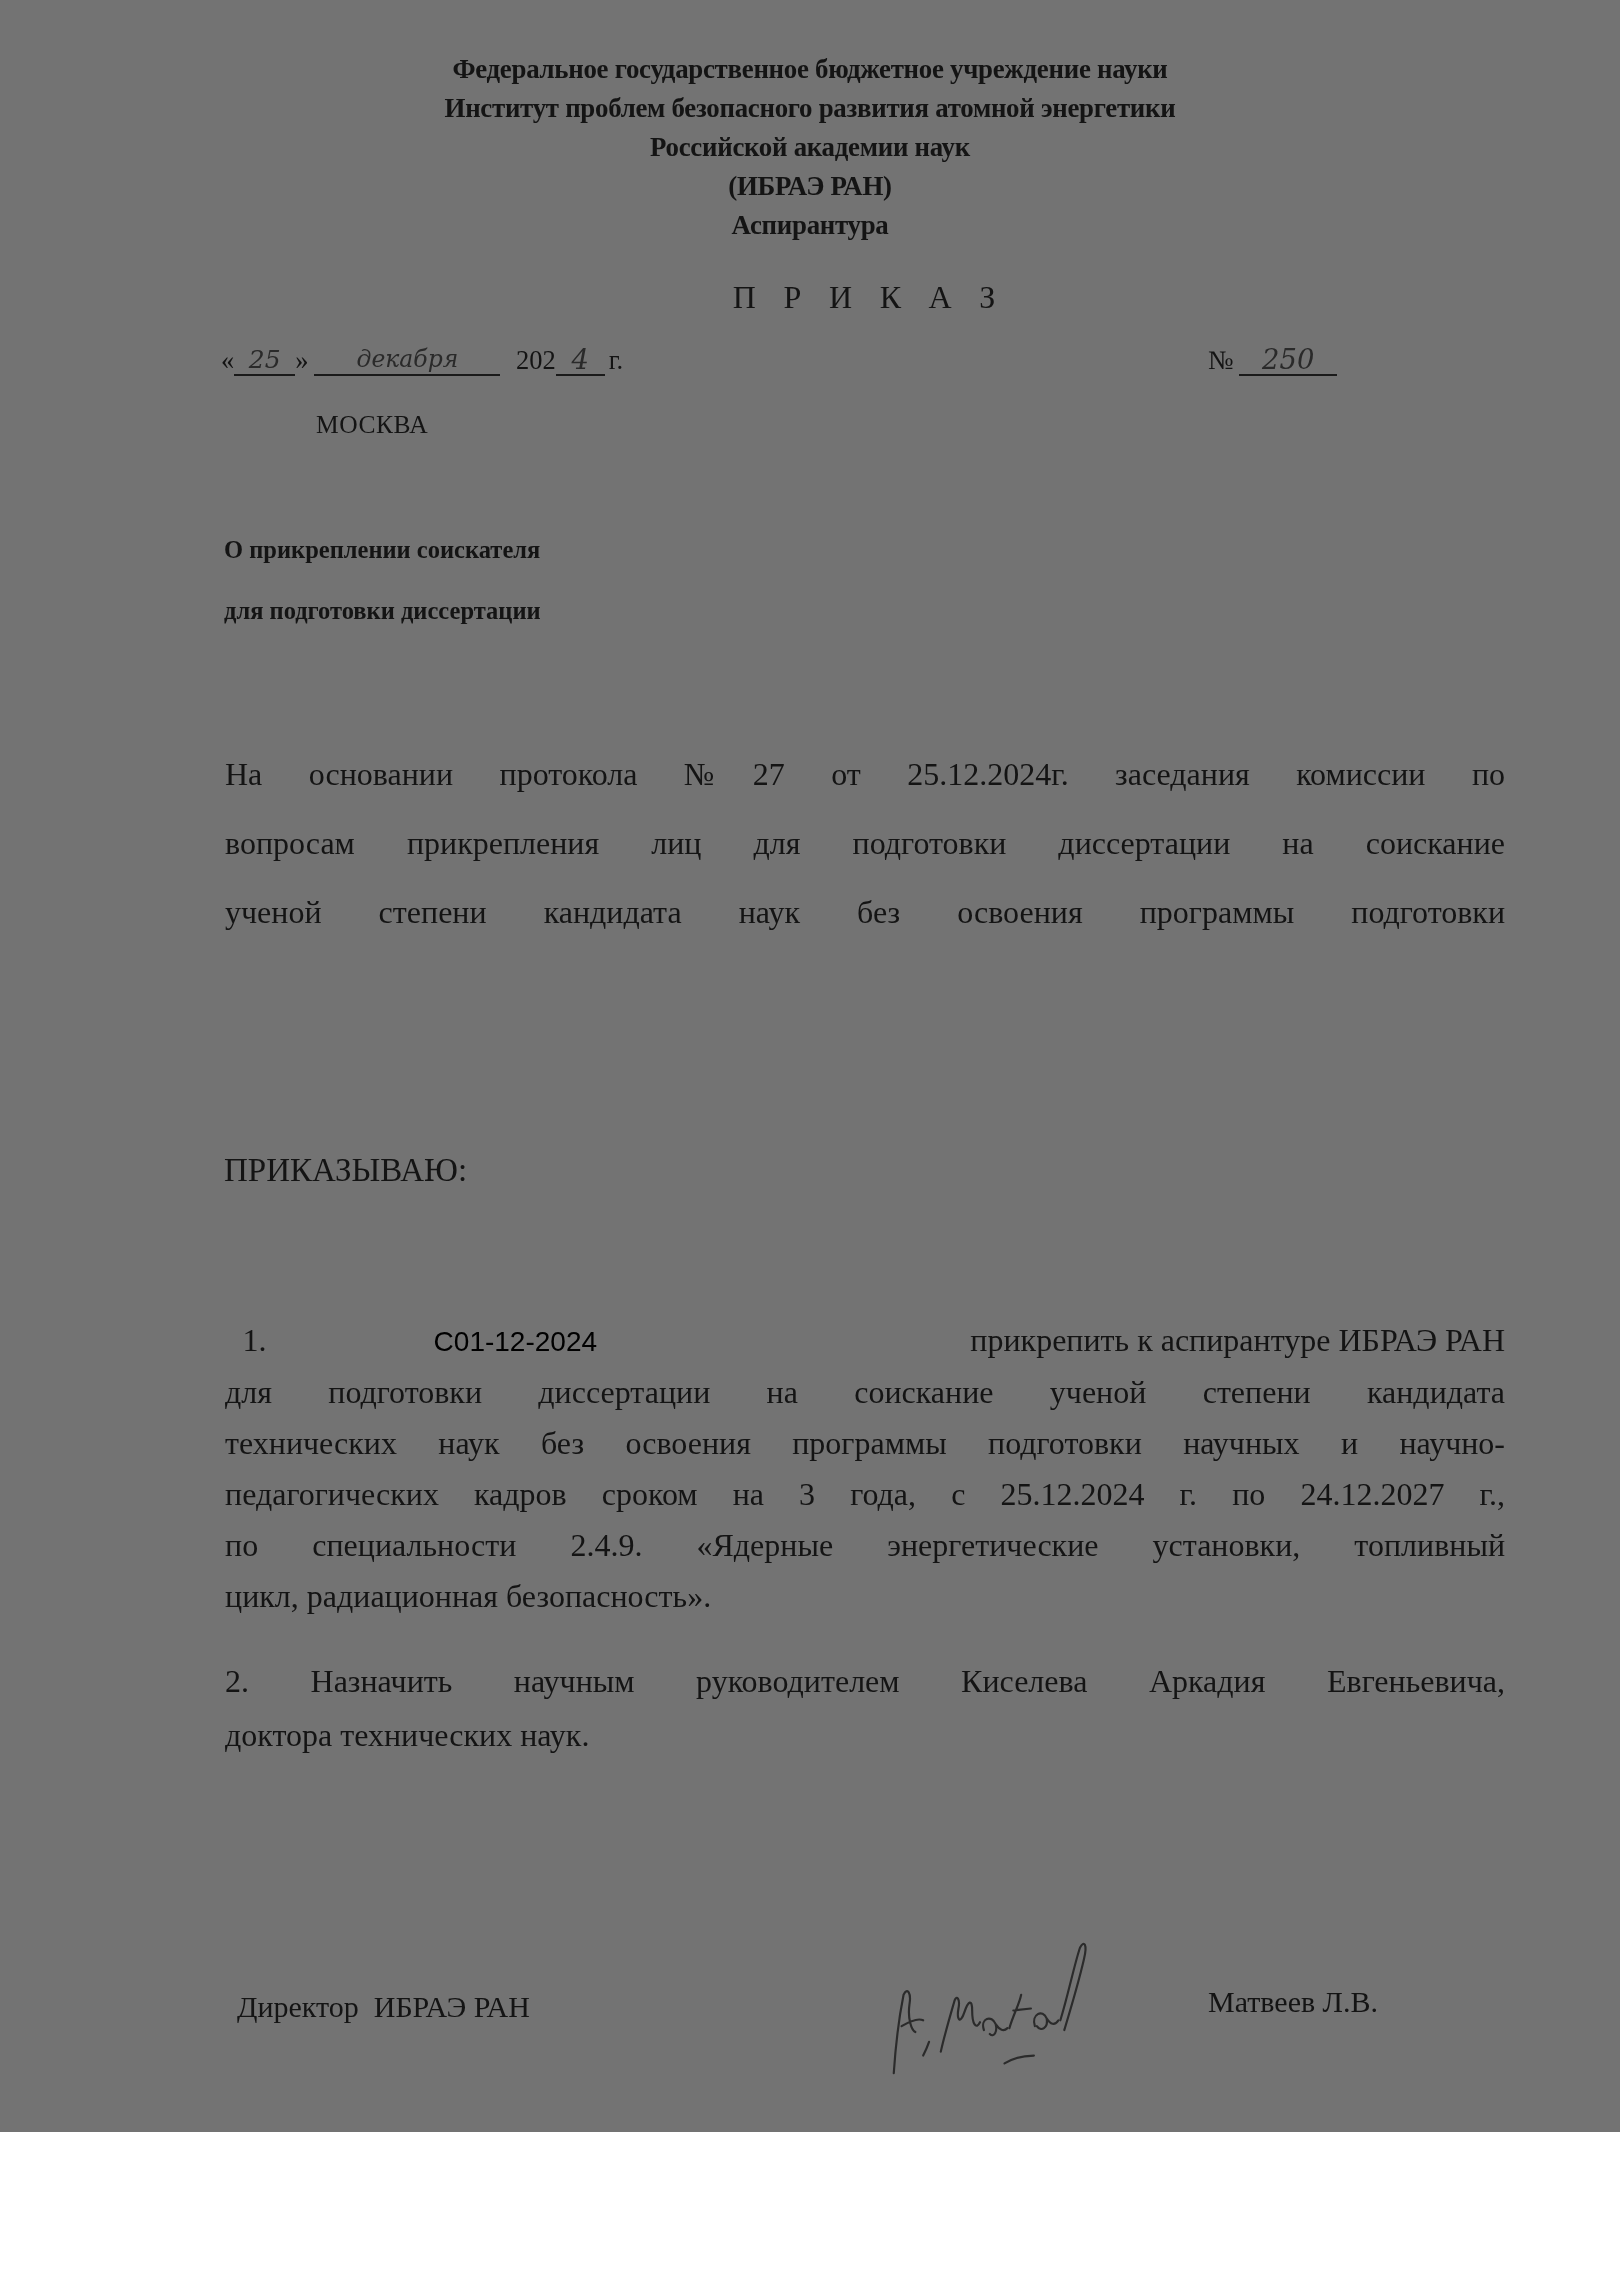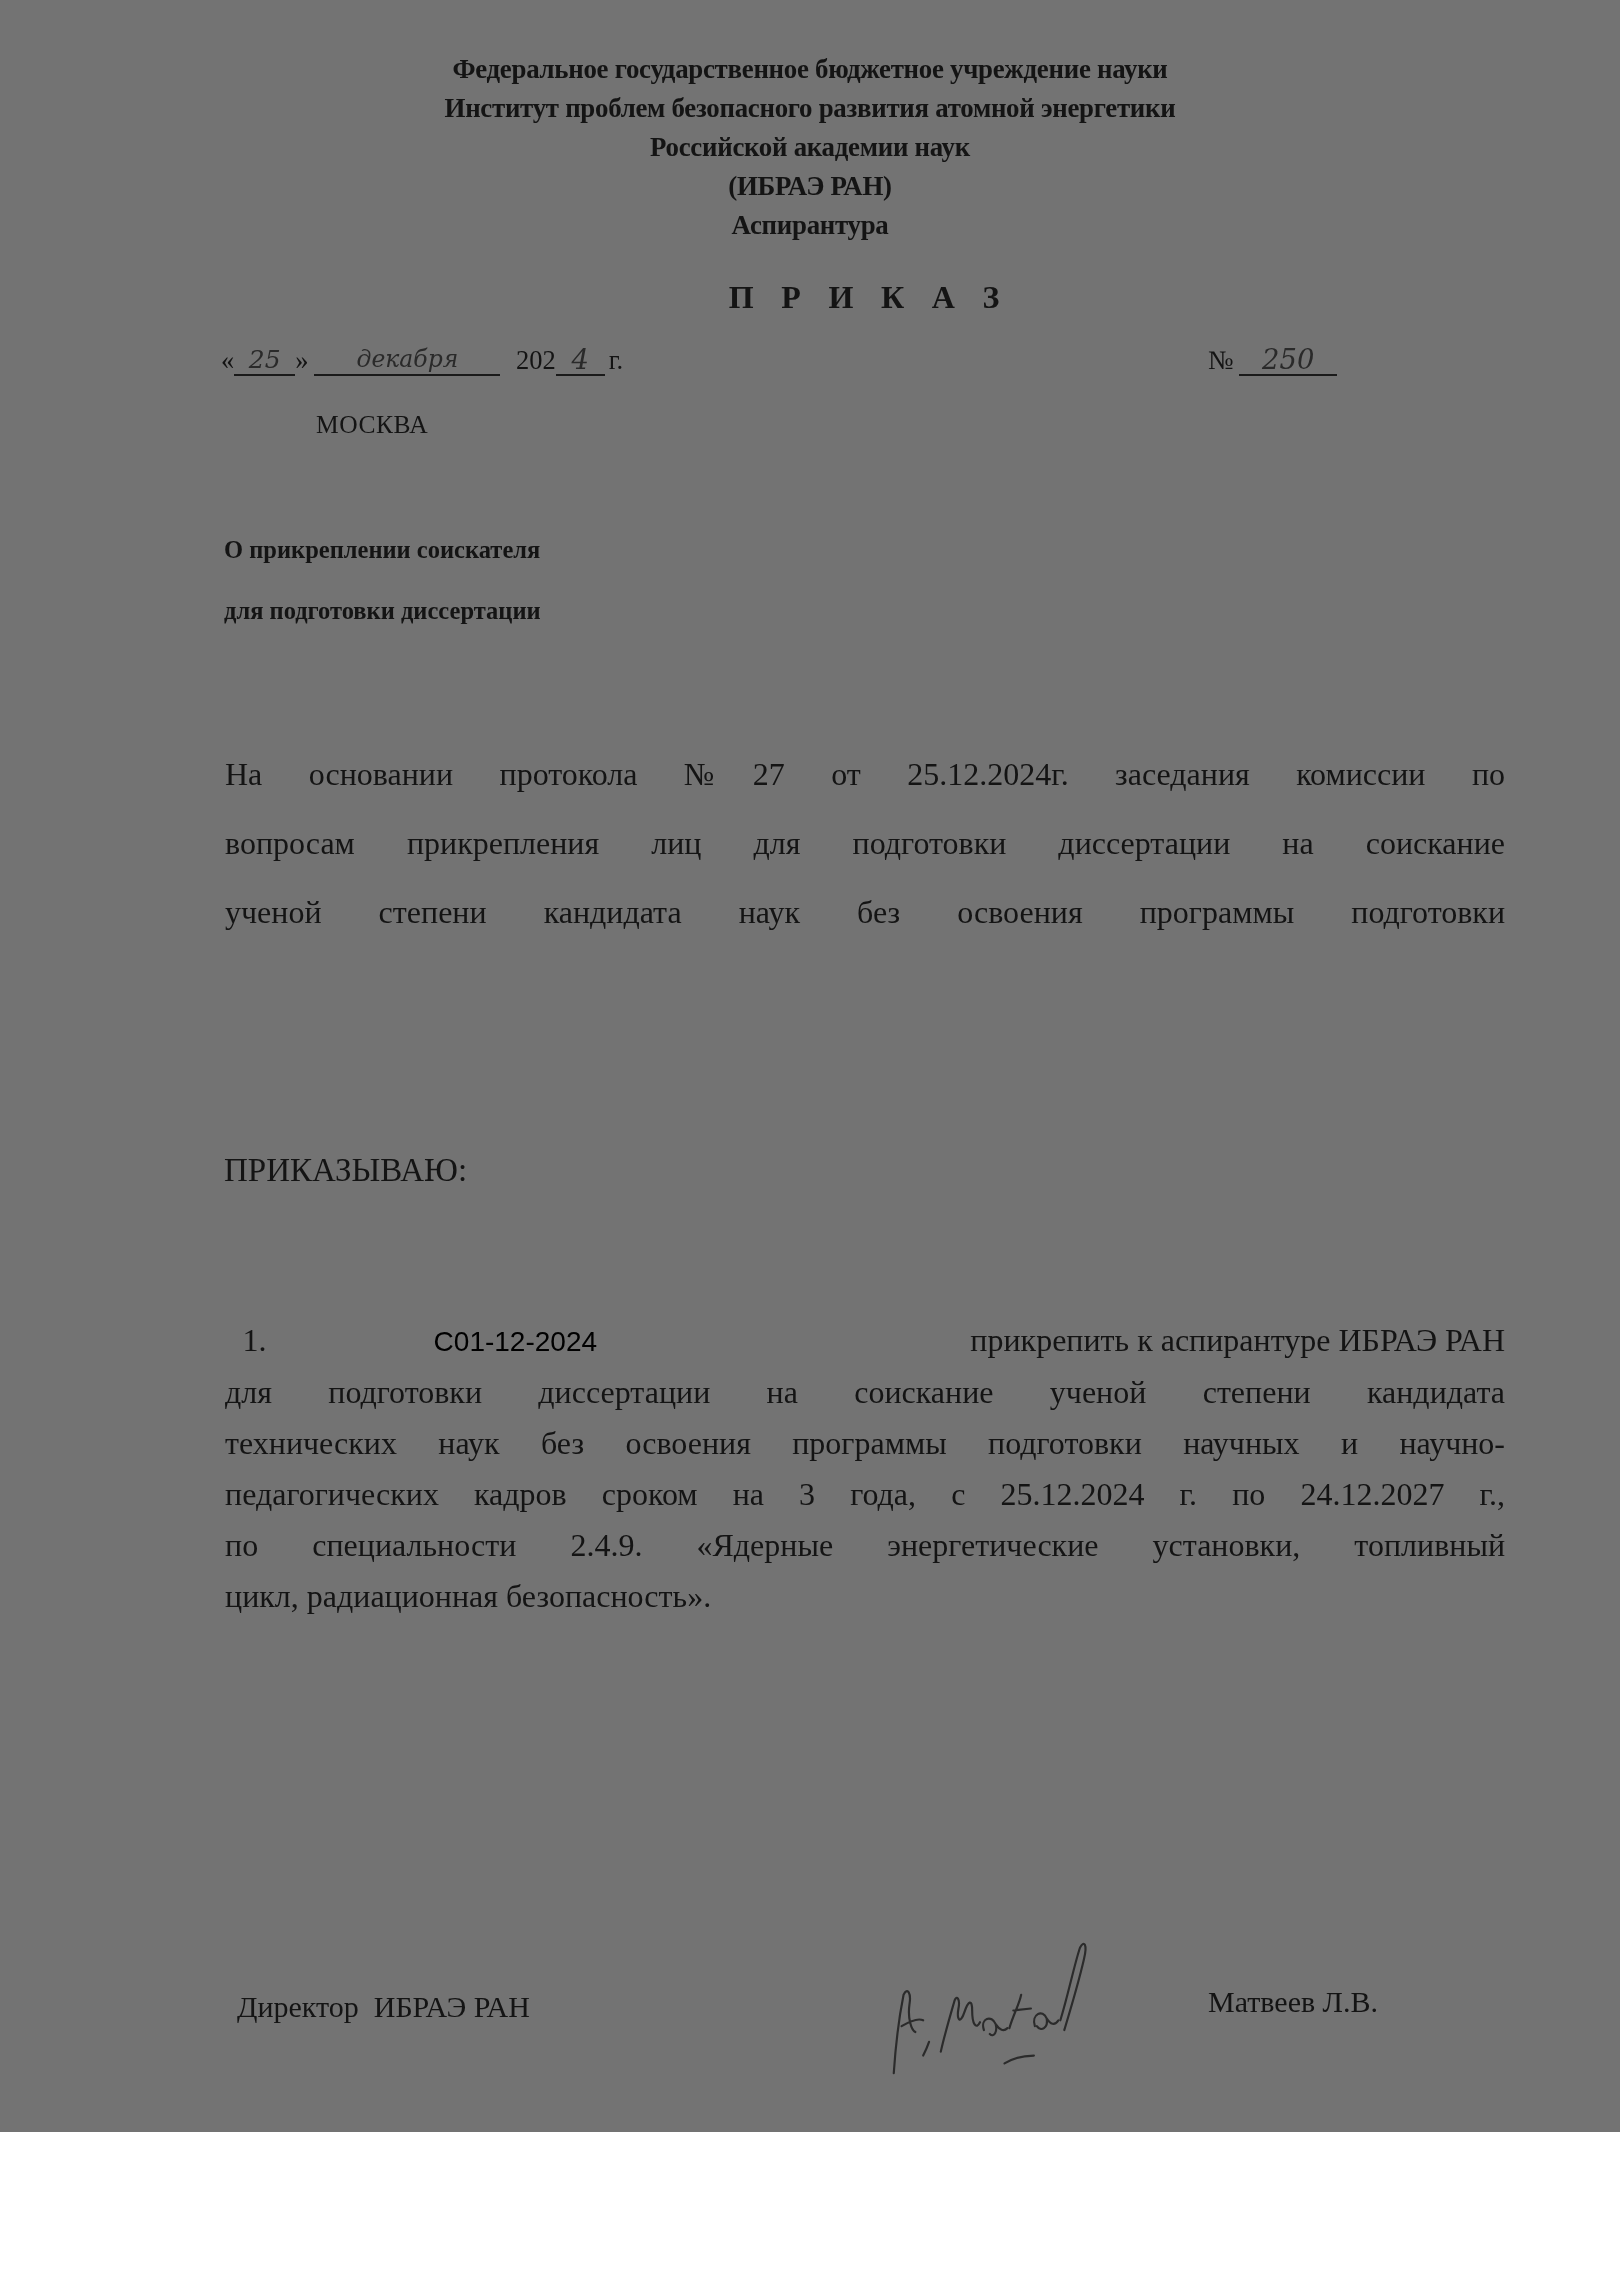--- a/index.html
+++ b/index.html
@@ -35,21 +35,21 @@
       transform: scaleX(0.96);
       transform-origin: center top;
     }
     .header div { white-space: nowrap; }
     .order-title {
       position: absolute;
       left: 0;
       width: 1620px;
       top: 279px;
       text-align: center;
-      font-weight: bold;
+      font-weight: normal;
       font-size: 32px;
       letter-spacing: 9.8px;
       padding-left: 118px;
       box-sizing: border-box;
     }
     .date-line {
       position: absolute;
       left: 221px;
       top: 345px;
       font-size: 26.5px;
@@ -233,20 +233,24 @@
       <span style="flex:1"></span>
       <span>прикрепить к аспирантуре ИБРАЭ РАН</span>
     </div>
     <span class="line">для подготовки диссертации на соискание  ученой степени кандидата</span>
     <span class="line">технических наук без освоения программы подготовки научных и научно-</span>
     <span class="line">педагогических кадров сроком на 3 года,   с 25.12.2024 г.   по 24.12.2027 г.,</span>
     <span class="line">по специальности  2.4.9. «Ядерные энергетические установки, топливный</span>
     <span class="line left">цикл, радиационная безопасность».</span>
   </div>
 
+  <div class="item2">
+    <span class="line">2.  Назначить  научным руководителем   Киселева Аркадия Евгеньевича,</span>
+    <span class="line left">доктора технических наук.</span>
+  </div>
 
 
   <div class="director" style="white-space:pre">Директор  ИБРАЭ РАН</div>
 
   <svg class="signature" viewBox="0 0 300 150">
     <g fill="none" stroke="#2b2b2b" stroke-width="2.2" stroke-linecap="round" stroke-linejoin="round">
       <path d="M12 140 C 14 110, 18 80, 22 60 M22 60 C 26 52, 30 58, 28 70 C 26 84, 30 96, 34 98 M20 92 C 30 86, 38 84, 42 86"></path>
       <path d="M48 108 C 46 114, 44 118, 42 122"></path>
       <path d="M60 118 C 64 100, 70 80, 74 66 C 76 60, 80 64, 78 74 C 76 86, 80 90, 84 78 C 88 66, 92 64, 92 76 C 92 90, 96 96, 100 88"></path>
       <path d="M104 96 C 100 84, 112 80, 116 90 C 118 98, 114 104, 110 100 M116 90 C 120 96, 124 98, 128 94"></path>

